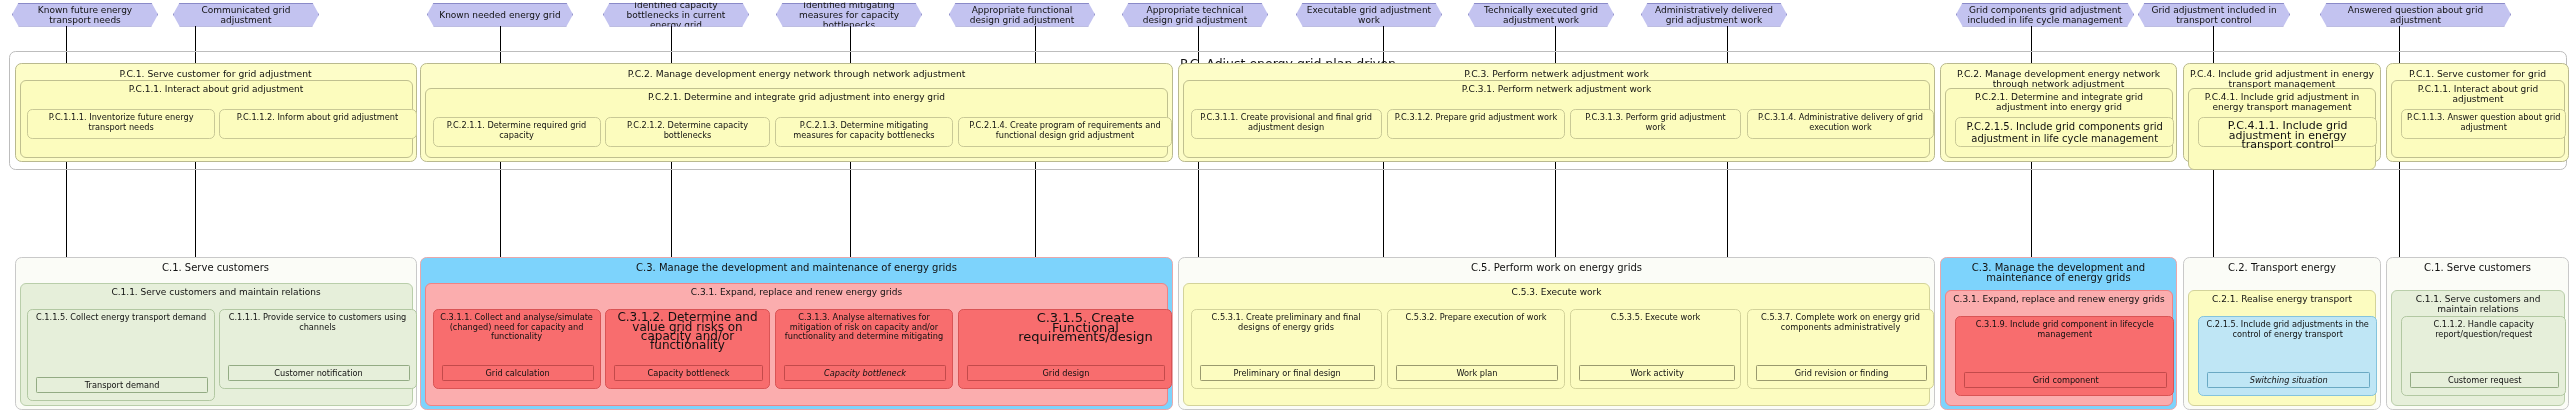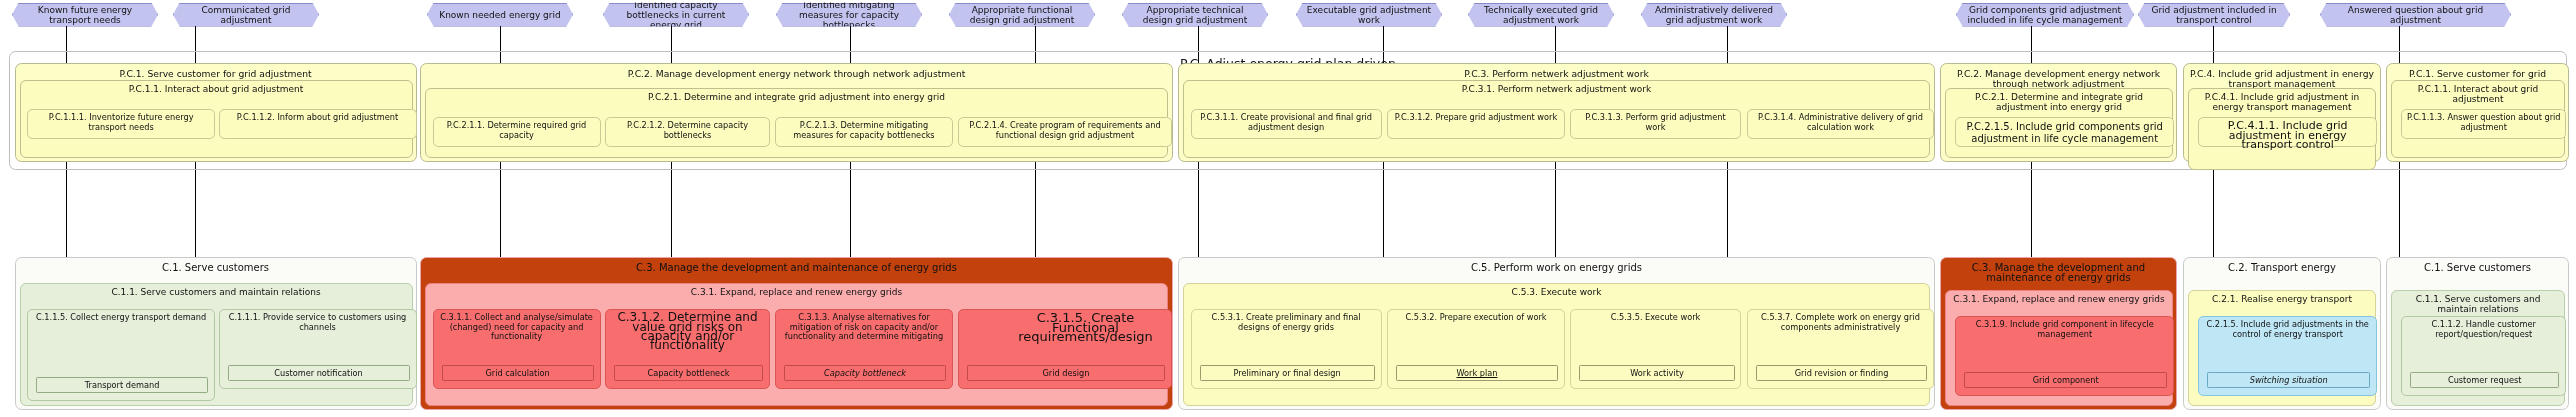--- a/index.html
+++ b/index.html
@@ -38,21 +38,21 @@
 
   
   .lvl1 {
     position: absolute;
     border: 0.7px solid #b9b98f;
     border-radius: 6.6px;
     background: #fdfdc8;
     padding-top: 2px;
   }
   .lvl1.grey  { background: #fbfcf7; border-color: #c9c9c9; }
-  .lvl1.pink  { background: #c2410c; border-color: #e8a8ab; }
+  .lvl1.pink  { background: #7dd3fc; border-color: #e8a8ab; }
   .lvl2 {
     position: absolute;
     border: 0.7px solid #c0c08f;
     border-radius: 6px;
     background: #fcfcbe;
   }
   .lvl2.green { background: #e6efda; border-color: #b9ceaa; }
   .lvl2.pink  { background: #fbadae; border-color: #ef8384; }
   .lvl2.paleyellow { background: #fcfcc0; border-color: #d3d39a; }
   .lvl3 {
@@ -237,21 +237,21 @@
           <div class="lvl3" style="left: 6.6px; top: 28px; width: 191px; height: 30px;">
             <div class="boxtitle" style="font-size: 8.2px; line-height: 9.2px;">P.C.3.1.1. Create provisional and final grid adjustment design</div>
           </div>
           <div class="lvl3" style="left: 203px; top: 28px; width: 178px; height: 30px;">
             <div class="boxtitle" style="font-size: 8.2px; line-height: 9.2px;">P.C.3.1.2. Prepare grid adjustment work</div>
           </div>
           <div class="lvl3" style="left: 386px; top: 28px; width: 171px; height: 30px;">
             <div class="boxtitle" style="font-size: 8.2px; line-height: 9.2px;">P.C.3.1.3. Perform grid adjustment work</div>
           </div>
           <div class="lvl3" style="left: 563px; top: 28px; width: 187px; height: 30px;">
-            <div class="boxtitle" style="font-size: 8.2px; line-height: 9.2px;">P.C.3.1.4. Administrative delivery of grid calculation work</div>
+            <div class="boxtitle" style="font-size: 8.2px; line-height: 9.2px;">P.C.3.1.4. Administrative delivery of grid execution work</div>
           </div>
         </div>
       </div>
       <div class="lvl1" style="left: 1940px; top: 63px; width: 237px; height: 99px;">
         <div class="boxtitle">P.C.2. Manage development energy network through network adjustment</div>
         <div class="lvl2" style="left: 4px; top: 24px; width: 228px; height: 70px;">
           <div class="boxtitle">P.C.2.1. Determine and integrate grid adjustment into energy grid</div>
           <div class="lvl3" style="left: 9.2px; top: 28px; width: 219px; height: 30px;">
             <div class="boxtitle" style="font-size: 10px; line-height: 12px;">P.C.2.1.5. Include grid components grid adjustment in life cycle management</div>
           </div>
@@ -317,21 +317,21 @@
       <div class="lvl1 grey" style="left: 1178px; top: 257px; width: 757px; height: 153px;">
         <div class="boxtitle" style="font-size: 10px;">C.5. Perform work on energy grids</div>
         <div class="lvl2 paleyellow" style="left: 4px; top: 25px; width: 747px; height: 123px;">
           <div class="boxtitle">C.5.3. Execute work</div>
           <div class="lvl3 paleyellow" style="left: 6.6px; top: 25px; width: 191px; height: 80px;">
             <div class="boxtitle" style="font-size: 8.2px; line-height: 9.2px;">C.5.3.1. Create preliminary and final designs of energy grids</div>
             <div class="artifact " style="left: 8px; bottom: 6.6px; width: 175px; height: 16px;">Preliminary or final design</div>
           </div>
           <div class="lvl3 paleyellow" style="left: 203px; top: 25px; width: 178px; height: 80px;">
             <div class="boxtitle" style="font-size: 8.2px; line-height: 9.2px;">C.5.3.2. Prepare execution of work</div>
-            <div class="artifact " style="left: 8px; bottom: 6.6px; width: 162px; height: 16px; text-decoration: underline;">Work plan</div>
+            <div class="artifact " style="left: 8px; bottom: 6.6px; width: 162px; height: 16px;">Work plan</div>
           </div>
           <div class="lvl3 paleyellow" style="left: 386px; top: 25px; width: 171px; height: 80px;">
             <div class="boxtitle" style="font-size: 8.2px; line-height: 9.2px;">C.5.3.5. Execute work</div>
             <div class="artifact " style="left: 8px; bottom: 6.6px; width: 156px; height: 16px;">Work activity</div>
           </div>
           <div class="lvl3 paleyellow" style="left: 563px; top: 25px; width: 187px; height: 80px;">
             <div class="boxtitle" style="font-size: 8.2px; line-height: 9.2px;">C.5.3.7. Complete work on energy grid components administratively</div>
             <div class="artifact " style="left: 8px; bottom: 6.6px; width: 171px; height: 16px;">Grid revision or finding</div>
           </div>
         </div>
@@ -354,21 +354,21 @@
             <div class="boxtitle" style="font-size: 8.2px; line-height: 9.2px;">C.2.1.5. Include grid adjustments in the control of energy transport</div>
             <div class="artifact blue italic" style="left: 8px; bottom: 6.6px; width: 163px; height: 16px;">Switching situation</div>
           </div>
         </div>
       </div>
       <div class="lvl1 grey" style="left: 2386px; top: 257px; width: 183px; height: 153px;">
         <div class="boxtitle" style="font-size: 10px;">C.1. Serve customers</div>
         <div class="lvl2 green" style="left: 4px; top: 32px; width: 174px; height: 116px;">
           <div class="boxtitle">C.1.1. Serve customers and maintain relations</div>
           <div class="lvl3 green" style="left: 9.2px; top: 25px; width: 165px; height: 80px;">
-            <div class="boxtitle" style="font-size: 8.2px; line-height: 9.2px;">C.1.1.2. Handle customer report/question/request</div>
+            <div class="boxtitle" style="font-size: 8.2px; line-height: 9.2px;">C.1.1.2. Handle capacity report/question/request</div>
             <div class="artifact green" style="left: 8px; bottom: 6.6px; width: 149px; height: 16px;">Customer request</div>
           </div>
         </div>
       </div>
     </div>
 
 </div>
 
 
 </body></html>

